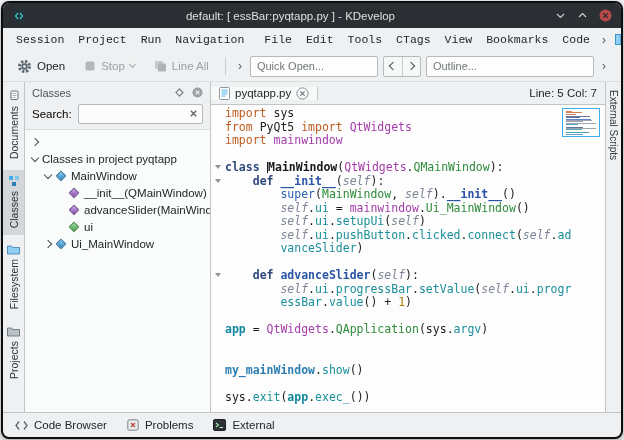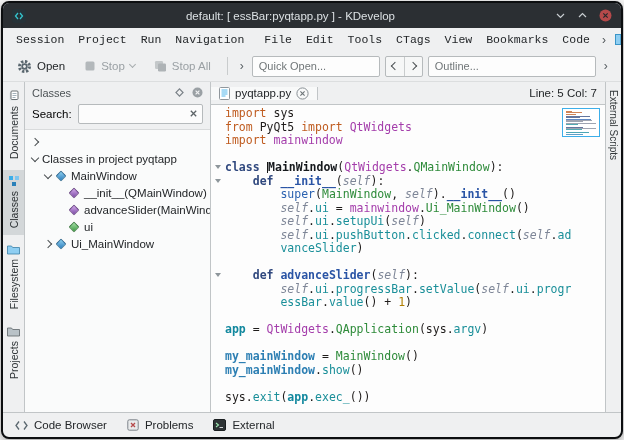--- a/index.html
+++ b/index.html
@@ -196,21 +196,21 @@
         <span>Stop</span>
         <span class="dd-chev"></span>
       </div>
       <div class="tbtn disabled">
         <span style="display:inline-flex;">
           <svg width="13" height="12" viewBox="0 0 13 12">
               <rect x="1" y="1" width="8" height="8" rx="1.2" fill="#c4c8ca"></rect>
               <rect x="4" y="3.5" width="8" height="8" rx="1.2" fill="#aeb3b6"></rect>
             </svg>
         </span>
-        <span>Stop All</span>
+        <span>Line All</span>
       </div>
       <div class="tsep"></div>
       <div class="toverflow">›</div>
       <input class="tinput qo" placeholder="Quick Open..." style="">
       <div class="navgroup">
         <span class="navbtn">
             <span class="chev left"></span>
           </span>
         <span class="navbtn">
             <span class="chev right"></span>
@@ -363,21 +363,21 @@
               <div class="code-line"><span class="fold-margin"></span><span><span style="color: rgb(31, 28, 27);">        </span><span style="color: rgb(126, 134, 151); font-style: italic;">self</span><span style="color: rgb(31, 28, 27);">.</span><span style="color: rgb(26, 143, 153);">ui</span><span style="color: rgb(31, 28, 27);">.</span><span style="color: rgb(26, 143, 153);">setupUi</span><span style="color: rgb(31, 28, 27);">(</span><span style="color: rgb(126, 134, 151); font-style: italic;">self</span><span style="color: rgb(31, 28, 27);">)</span></span></div>
               <div class="code-line"><span class="fold-margin"></span><span><span style="color: rgb(31, 28, 27);">        </span><span style="color: rgb(126, 134, 151); font-style: italic;">self</span><span style="color: rgb(31, 28, 27);">.</span><span style="color: rgb(26, 143, 153);">ui</span><span style="color: rgb(31, 28, 27);">.</span><span style="color: rgb(26, 143, 153);">pushButton</span><span style="color: rgb(31, 28, 27);">.</span><span style="color: rgb(26, 143, 153);">clicked</span><span style="color: rgb(31, 28, 27);">.</span><span style="color: rgb(26, 143, 153);">connect</span><span style="color: rgb(31, 28, 27);">(</span><span style="color: rgb(126, 134, 151); font-style: italic;">self</span><span style="color: rgb(31, 28, 27);">.</span><span style="color: rgb(26, 143, 153);">ad</span></span></div>
               <div class="code-line"><span class="fold-margin"></span><span><span style="color: rgb(31, 28, 27);">        </span><span style="color: rgb(26, 143, 153);">vanceSlider</span><span style="color: rgb(31, 28, 27);">)</span></span></div>
               <div class="code-line"><span class="fold-margin"></span><span></span></div>
               <div class="code-line"><span class="fold-margin"><span class="fold-arrow"></span></span><span><span style="color: rgb(31, 28, 27);">    </span><span style="color: rgb(48, 72, 126); font-weight: bold;">def</span><span style="color: rgb(31, 28, 27);"> </span><span style="color: rgb(42, 84, 165); font-weight: bold;">advanceSlider</span><span style="color: rgb(31, 28, 27);">(</span><span style="color: rgb(126, 134, 151); font-style: italic;">self</span><span style="color: rgb(31, 28, 27);">):</span></span></div>
               <div class="code-line"><span class="fold-margin"></span><span><span style="color: rgb(31, 28, 27);">        </span><span style="color: rgb(126, 134, 151); font-style: italic;">self</span><span style="color: rgb(31, 28, 27);">.</span><span style="color: rgb(26, 143, 153);">ui</span><span style="color: rgb(31, 28, 27);">.</span><span style="color: rgb(26, 143, 153);">progressBar</span><span style="color: rgb(31, 28, 27);">.</span><span style="color: rgb(26, 143, 153);">setValue</span><span style="color: rgb(31, 28, 27);">(</span><span style="color: rgb(126, 134, 151); font-style: italic;">self</span><span style="color: rgb(31, 28, 27);">.</span><span style="color: rgb(26, 143, 153);">ui</span><span style="color: rgb(31, 28, 27);">.</span><span style="color: rgb(26, 143, 153);">progr</span></span></div>
               <div class="code-line"><span class="fold-margin"></span><span><span style="color: rgb(31, 28, 27);">        </span><span style="color: rgb(26, 143, 153);">essBar</span><span style="color: rgb(31, 28, 27);">.</span><span style="color: rgb(26, 143, 153);">value</span><span style="color: rgb(31, 28, 27);">() + </span><span style="color: rgb(176, 126, 0);">1</span><span style="color: rgb(31, 28, 27);">)</span></span></div>
               <div class="code-line"><span class="fold-margin"></span><span></span></div>
               <div class="code-line"><span class="fold-margin"></span><span><span style="color: rgb(18, 136, 158); font-weight: bold;">app</span><span style="color: rgb(31, 28, 27);"> = </span><span style="color: rgb(164, 61, 171);">QtWidgets</span><span style="color: rgb(31, 28, 27);">.</span><span style="color: rgb(46, 139, 58);">QApplication</span><span style="color: rgb(31, 28, 27);">(</span><span style="color: rgb(31, 28, 27);">sys</span><span style="color: rgb(31, 28, 27);">.</span><span style="color: rgb(26, 143, 153);">argv</span><span style="color: rgb(31, 28, 27);">)</span></span></div>
               <div class="code-line"><span class="fold-margin"></span><span></span></div>
-              <div class="code-line"><span class="fold-margin"></span><span><span style="color: rgb(45, 127, 179); font-weight: bold;">my_mainWindow</span><span style="color: rgb(31, 28, 27);"> = </span><span style="color: rgb(46, 139, 58);">MainWindow</span><span style="color: rgb(31, 28, 27);">()</span></span></div>
+              <div class="code-line"><span class="fold-margin"></span></div>
               <div class="code-line"><span class="fold-margin"></span><span><span style="color: rgb(45, 127, 179); font-weight: bold;">my_mainWindow</span><span style="color: rgb(31, 28, 27);">.</span><span style="color: rgb(26, 143, 153);">show</span><span style="color: rgb(31, 28, 27);">()</span></span></div>
               <div class="code-line"><span class="fold-margin"></span><span></span></div>
               <div class="code-line"><span class="fold-margin"></span><span><span style="color: rgb(31, 28, 27);">sys</span><span style="color: rgb(31, 28, 27);">.</span><span style="color: rgb(26, 143, 153);">exit</span><span style="color: rgb(31, 28, 27);">(</span><span style="color: rgb(18, 136, 158); font-weight: bold;">app</span><span style="color: rgb(31, 28, 27);">.</span><span style="color: rgb(26, 143, 153);">exec_</span><span style="color: rgb(31, 28, 27);">())</span></span></div>
             </div>
           <div class="minimap" id="minimap">
               <i style="width: 20%; background: rgb(191, 91, 31); opacity: 0.75;"></i>
               <i style="width: 54%; background: rgb(191, 91, 31); opacity: 0.75;"></i>
               <i style="width: 34%; background: rgb(191, 91, 31); opacity: 0.75;"></i>
               <i style="width: 0%; background: transparent; opacity: 0.75;"></i>
               <i style="width: 80%; background: rgb(48, 72, 126); opacity: 0.75;"></i>

